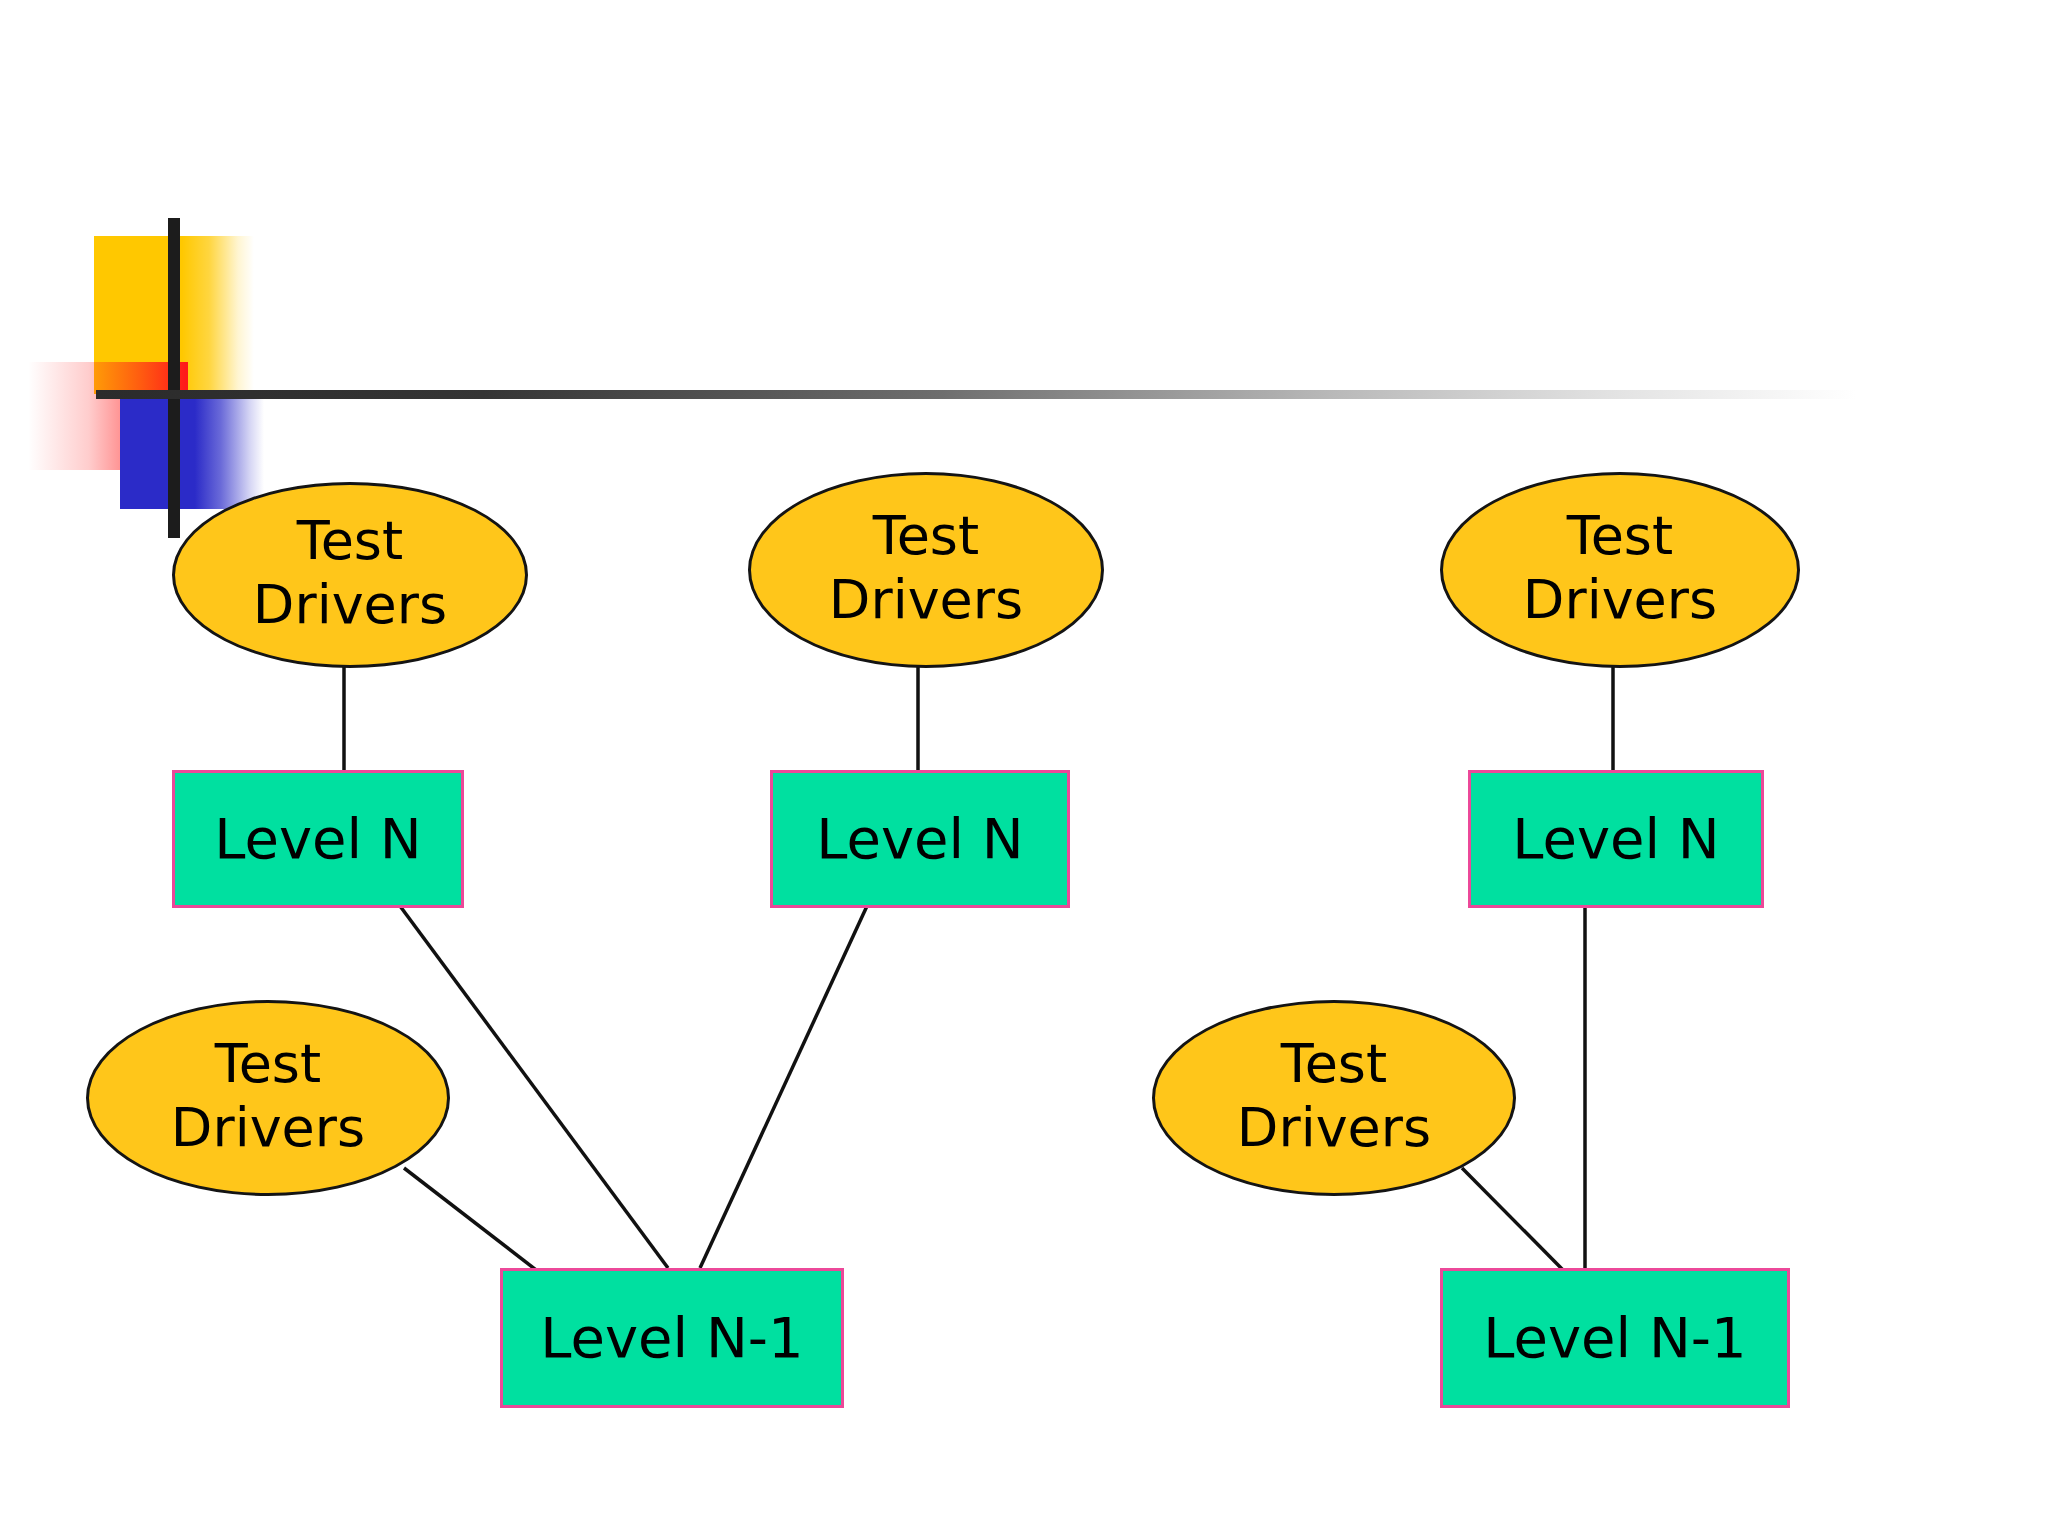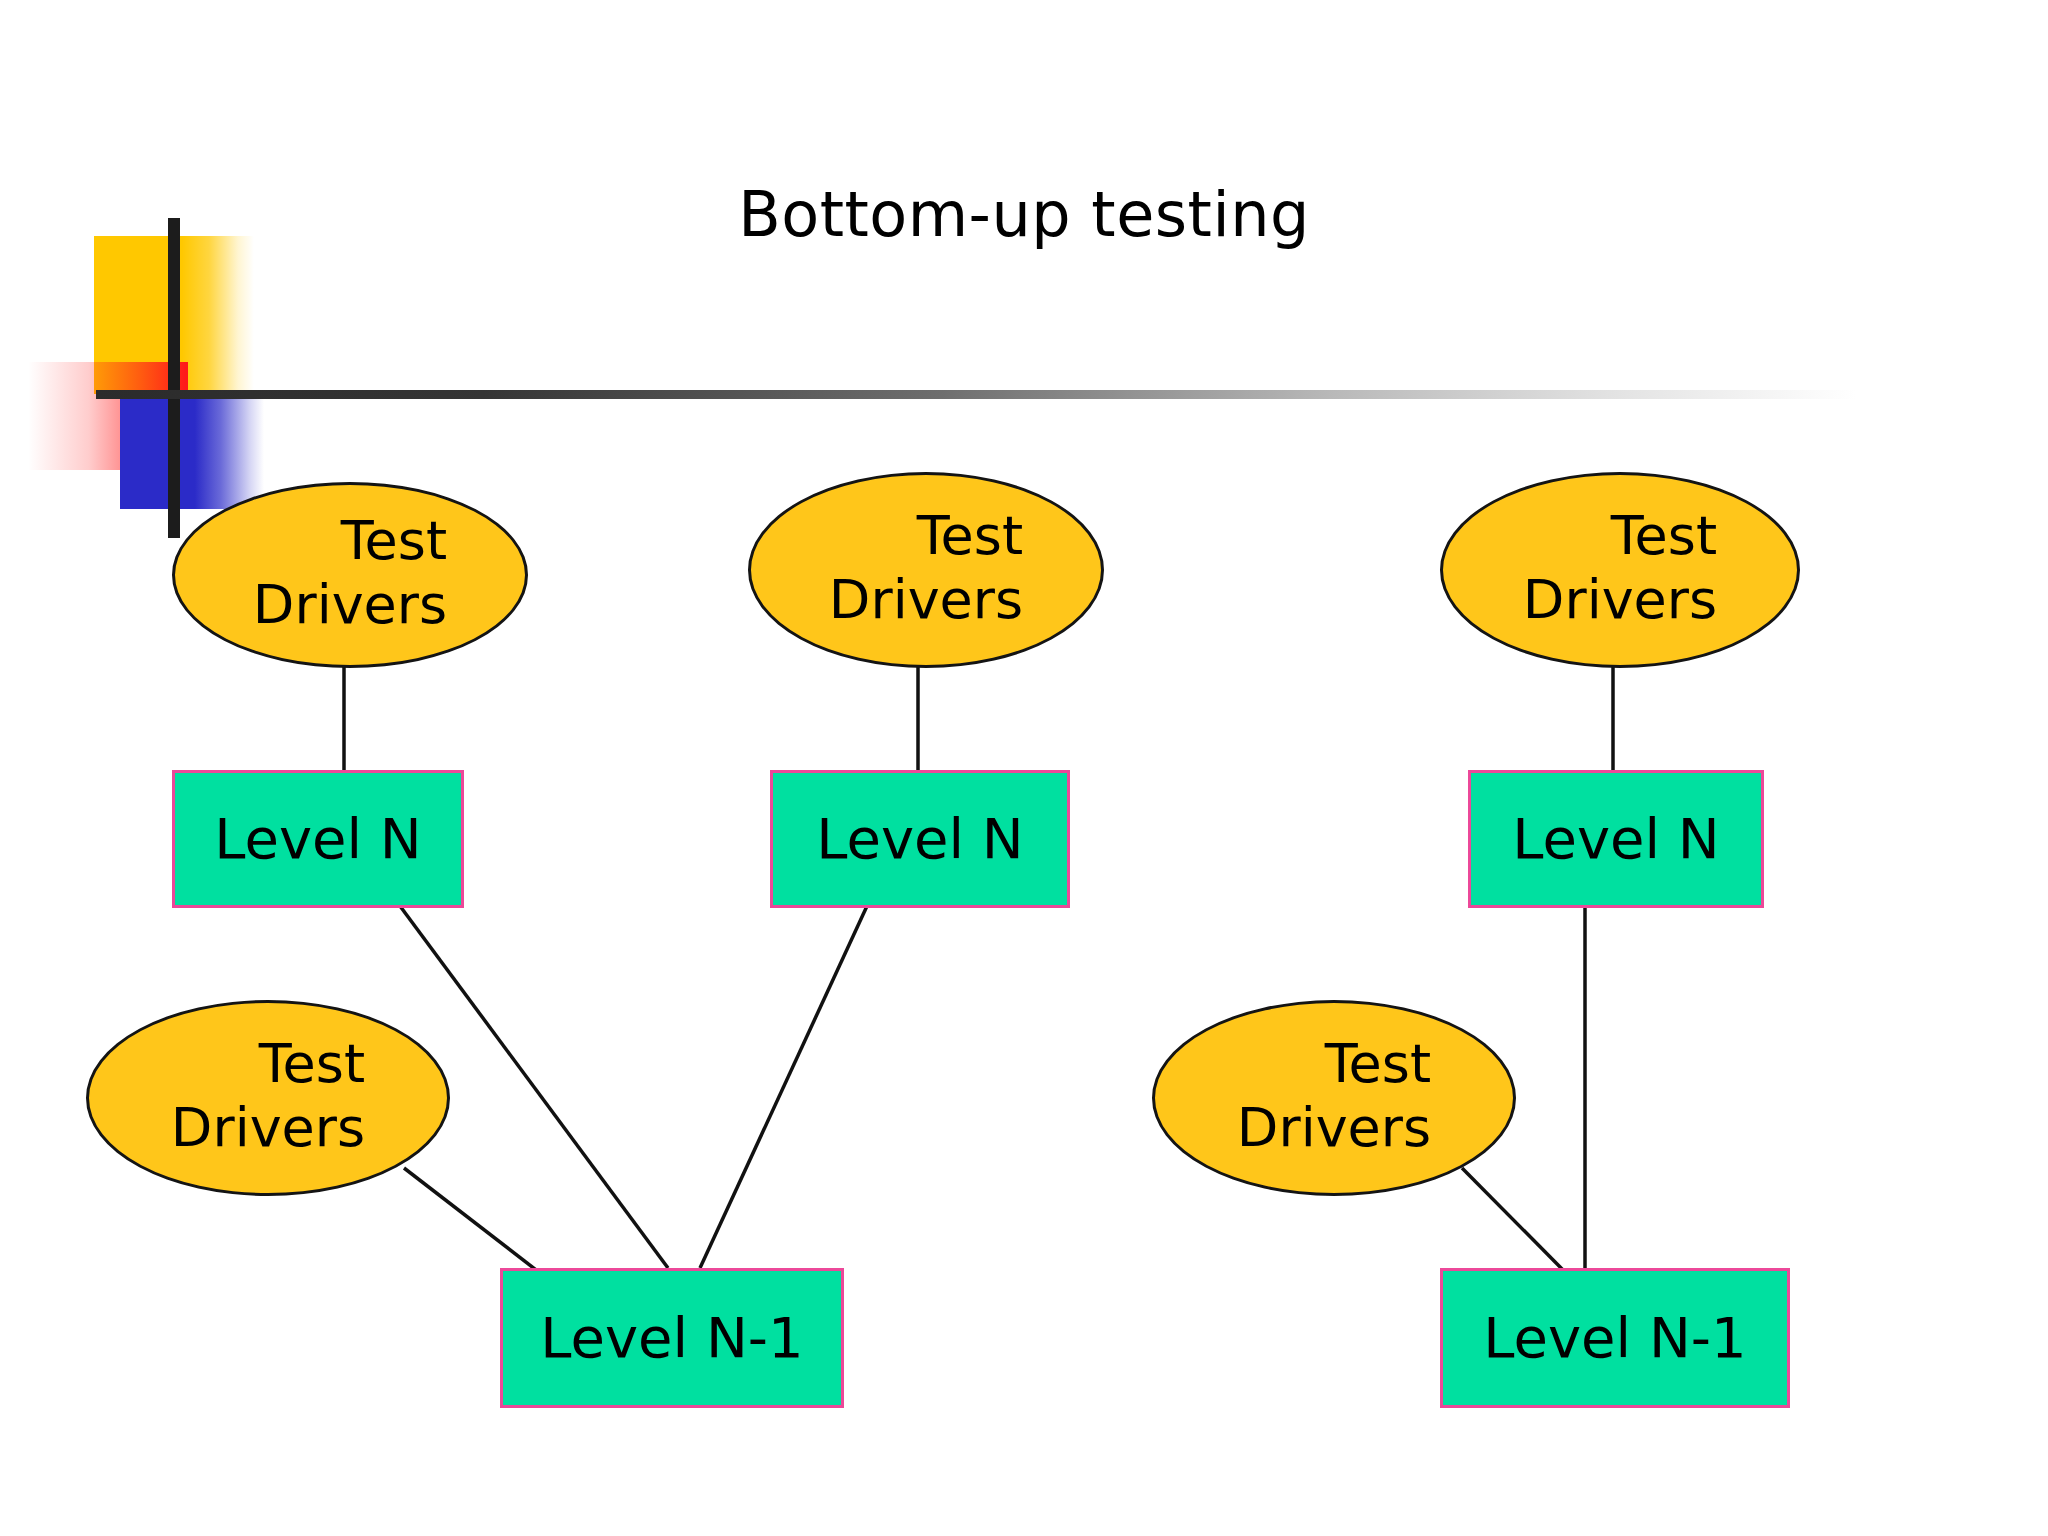--- a/index.html
+++ b/index.html
@@ -103,21 +103,21 @@
     pointer-events: none;
   }
 
   
   .node {
     position: absolute;
     box-sizing: border-box;
     display: flex;
     align-items: center;
     justify-content: center;
-    text-align: right;
+    text-align: center;
     color: #000000;
     font-family: "DejaVu Sans", sans-serif;
     font-weight: 400;
   }
   .ellipse {
     background: #FFC61A;
     border: 3px solid #141414;
     border-radius: 50%;
     font-size: 54px;
     line-height: 1.12;
@@ -139,21 +139,20 @@
 <div id="slide">
 
   <div id="logo-block">
     <div class="logo-sq logo-yellow"></div>
     <div class="logo-sq logo-red"></div>
     <div class="logo-sq logo-blue"></div>
     <div class="logo-sq logo-vbar"></div>
   </div>
   <div id="hrule"></div>
 
-  <div id="title">Bottom-up testing</div>
 
   <svg id="connectors" viewBox="0 0 2048 1536" xmlns="http://www.w3.org/2000/svg">
     <g stroke="#111111" stroke-width="3.5" fill="none" stroke-linecap="butt">
 
       <line x1="344" y1="664" x2="344" y2="770"></line>
       <line x1="918" y1="664" x2="918" y2="770"></line>
       <line x1="1613" y1="664" x2="1613" y2="770"></line>
 
       <line x1="400" y1="906" x2="668" y2="1268"></line>
 

